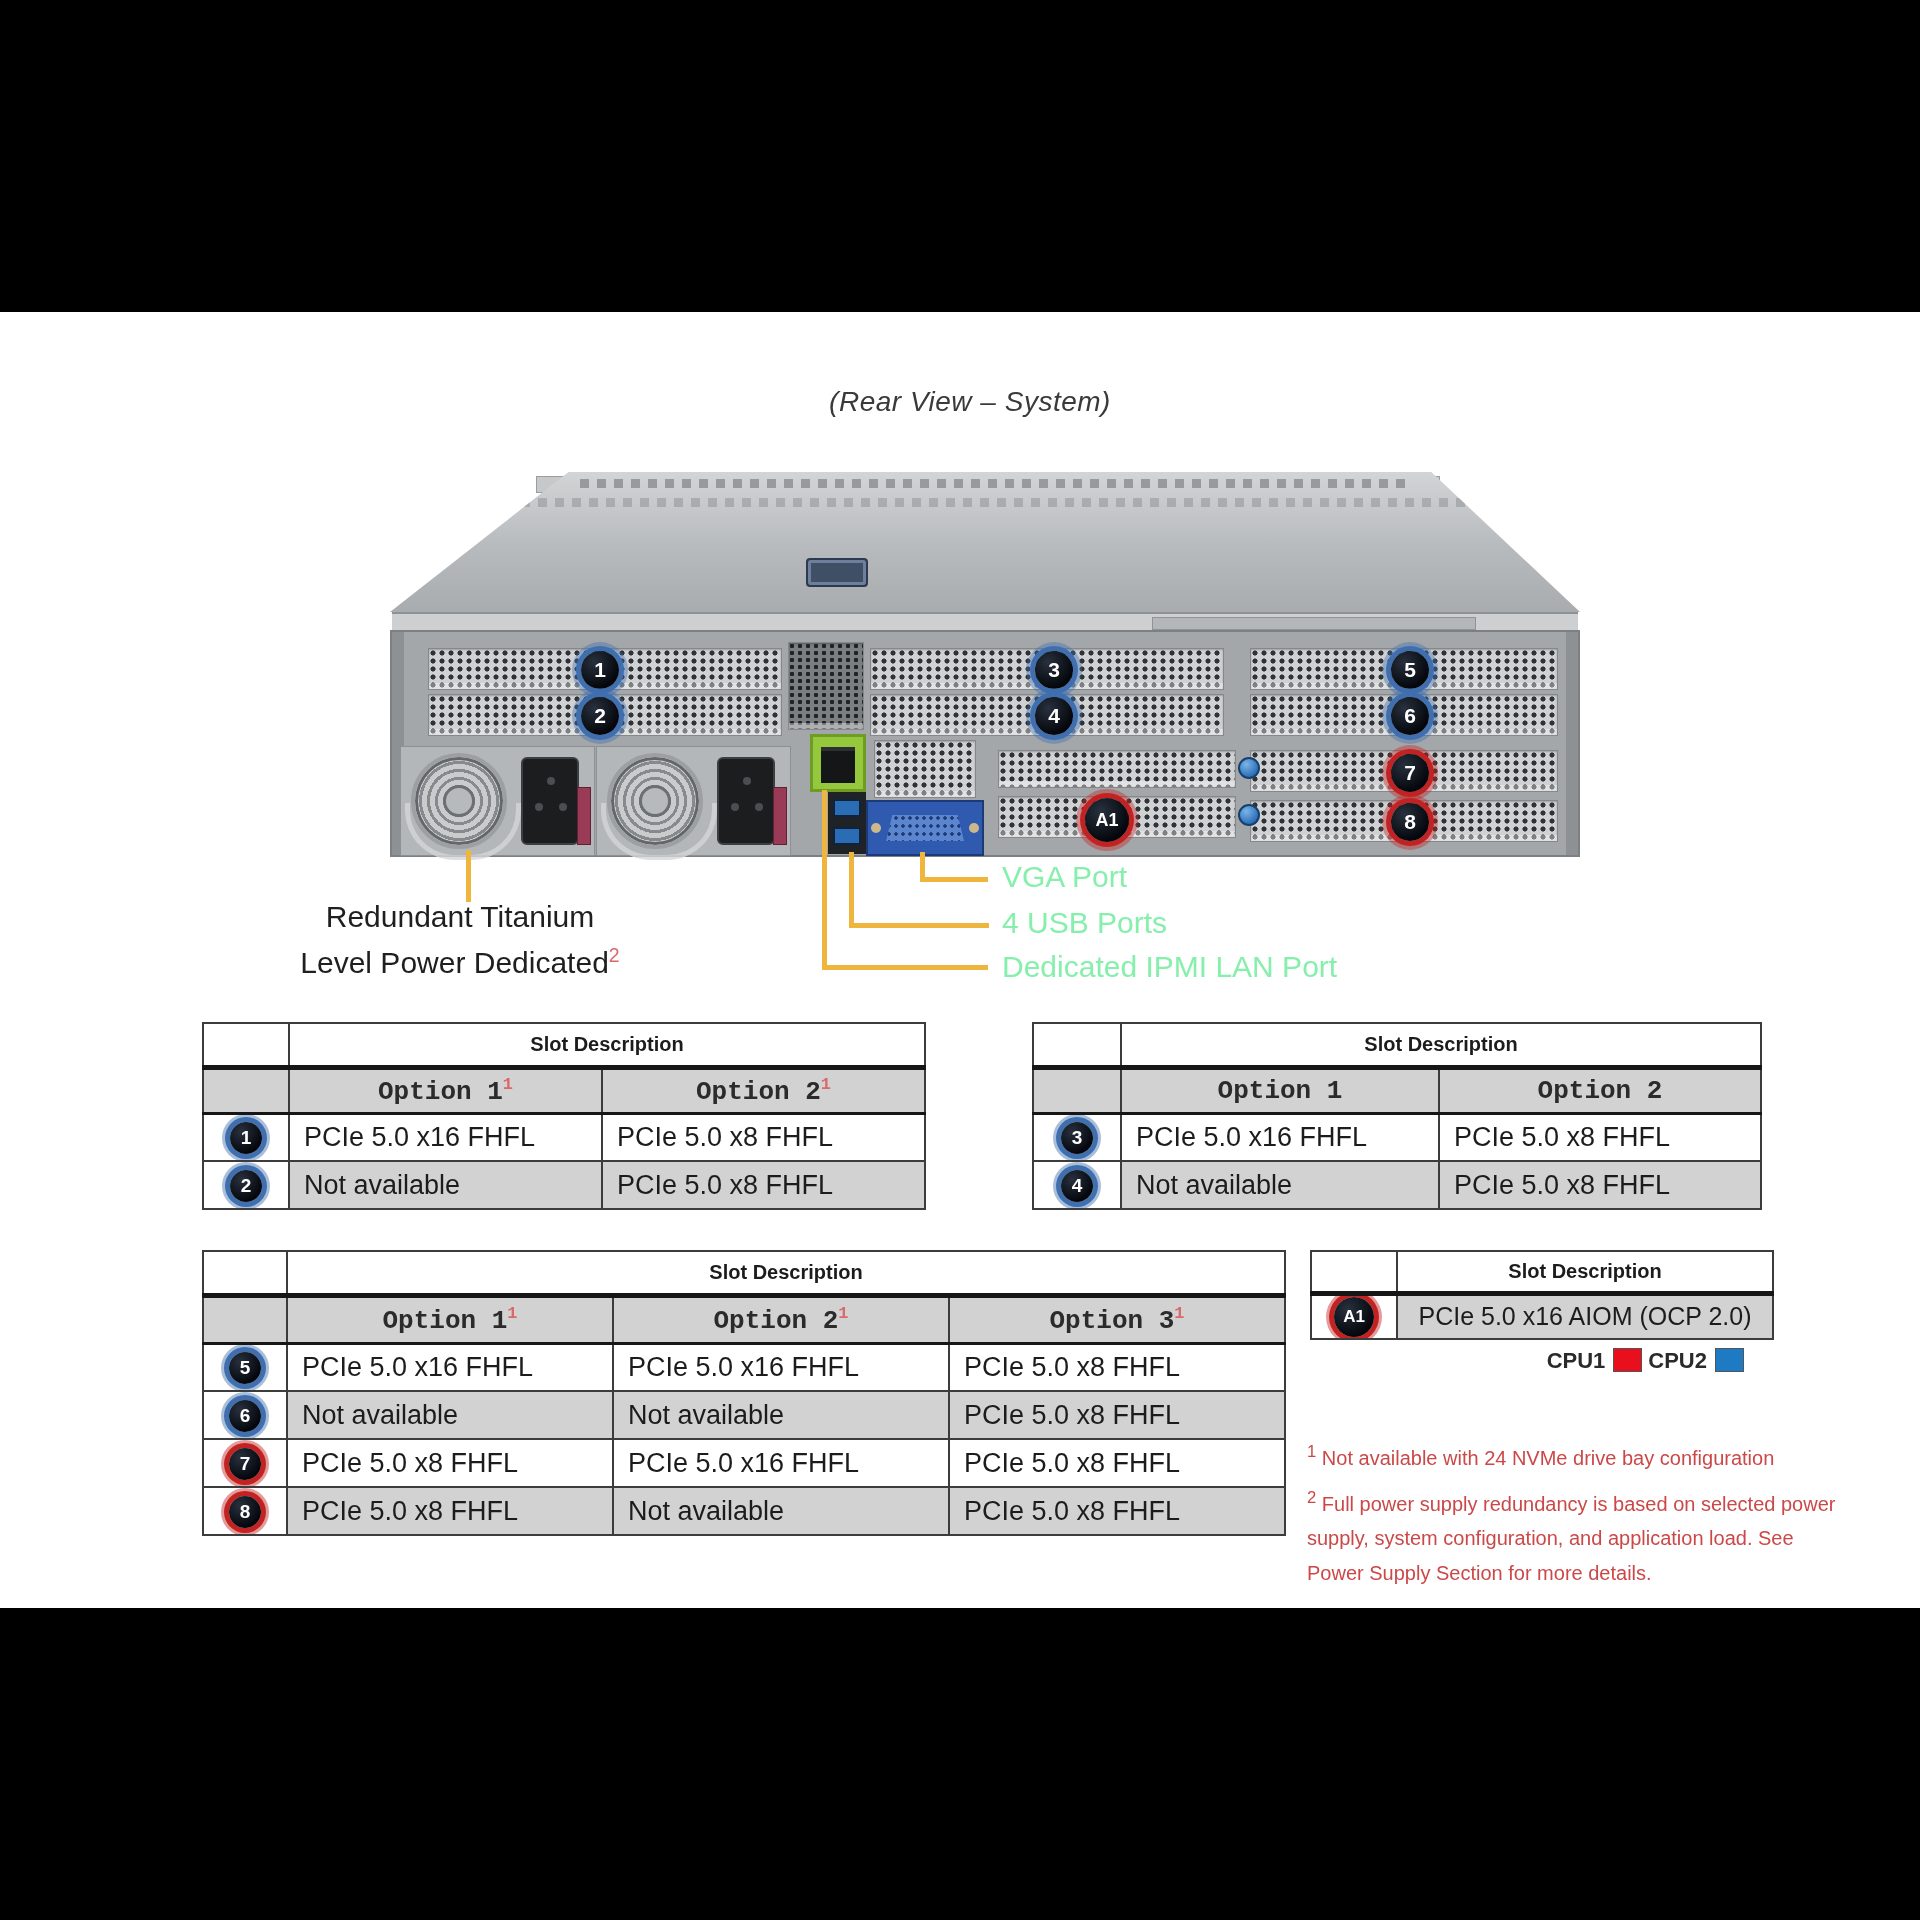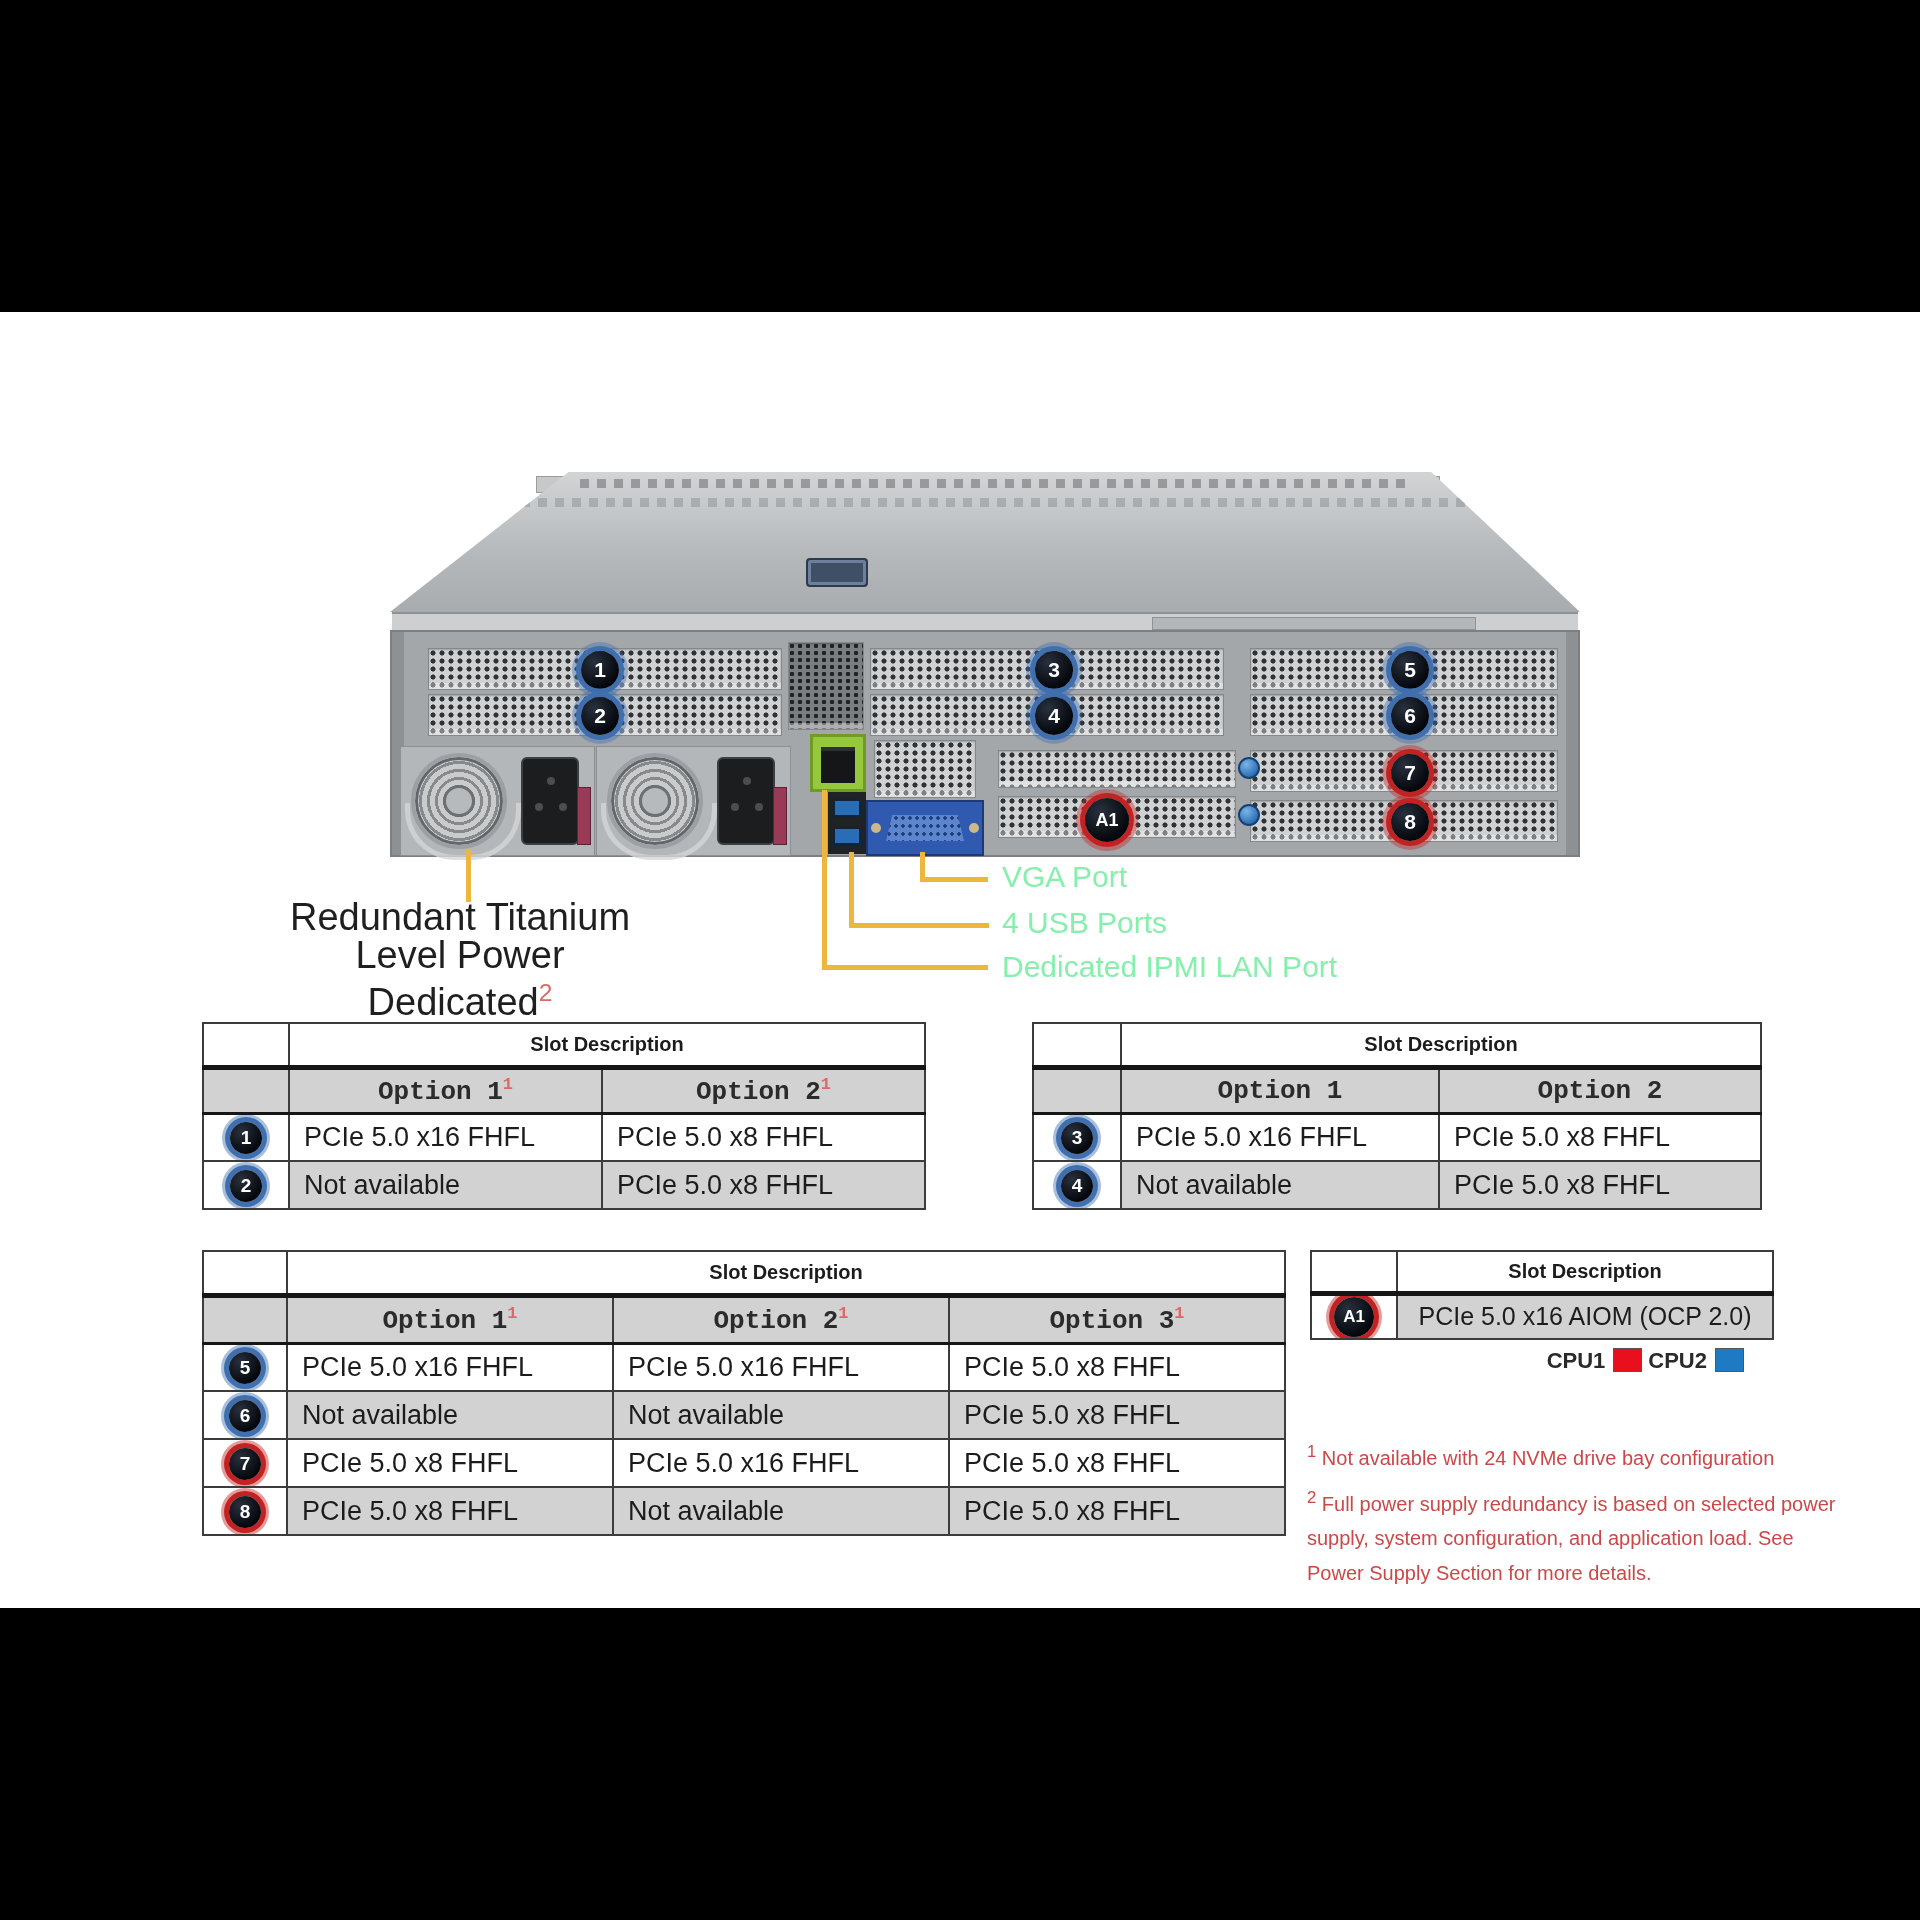--- a/index.html
+++ b/index.html
@@ -71,21 +71,21 @@
         display:flex;align-items:center;justify-content:center;color:#fff;font-weight:bold;
         font-size:21px;background:radial-gradient(circle at 35% 30%,#28313e,#04060b 72%);}
   .pbadge.blue{box-shadow:0 0 0 5px var(--badge-blue),0 0 0 9px rgba(63,111,174,.4);}
   .pbadge.red{box-shadow:0 0 0 5px var(--badge-red),0 0 0 9px rgba(195,34,34,.4);}
   .pbadge.big{width:44px;height:44px;font-size:18px;}
 
   
   .cline{position:absolute;background:var(--callout-yellow);}
   .plabel{position:absolute;font-size:30px;color:#86efac;white-space:nowrap;}
   #psu-label{position:absolute;left:275px;top:898px;width:370px;text-align:center;
-        font-size:38px;line-height:38px;color:#1f1f1f;}
+        font-size:30px;line-height:38px;color:#1f1f1f;}
   .supred{color:var(--sup-red);font-size:65%;}
 
   
   table.slot-table{position:absolute;border-collapse:collapse;table-layout:fixed;
         background:#fff;font-size:27px;color:#1c1c1c;}
   table.slot-table td{border:2px solid #3c3c3c;padding:0 14px;overflow:hidden;white-space:nowrap;}
   table.slot-table .title-row td{border-bottom:5px solid #161616;font-weight:bold;text-align:center;
         background:#fff;font-size:20px;padding:0;}
   table.slot-table .opt-row td{background:#d2d2d2;text-align:center;font-weight:bold;
         border-bottom:3px solid #161616;color:#2b2b2b;font-size:26px;padding:0;font-family:Liberation Mono, monospace;}
@@ -110,20 +110,21 @@
   #footnotes{position:absolute;left:1303px;top:1430px;width:552px;font-size:20px;
         line-height:35px;color:var(--footnote-red);}
   #footnotes p{margin:4px;}
 </style>
 </head>
 <body>
 
 <div id="page">
   <div id="white-bg"></div>
 
+  <div id="title">(Rear View – System)</div>
 
   <div id="server">
     <div class="tab" style="left:146px;top:21px;width:34px;"></div>
     <div class="tab" style="left:1012px;top:21px;width:36px;"></div>
 
     <div id="lid">
       <div class="lid-dashes" style="left:16%;right:14%;top:7px;"></div>
       <div class="lid-dashes" style="left:11%;right:9%;top:26px;opacity:.45;"></div>
       <div id="logo"></div>
     </div>

